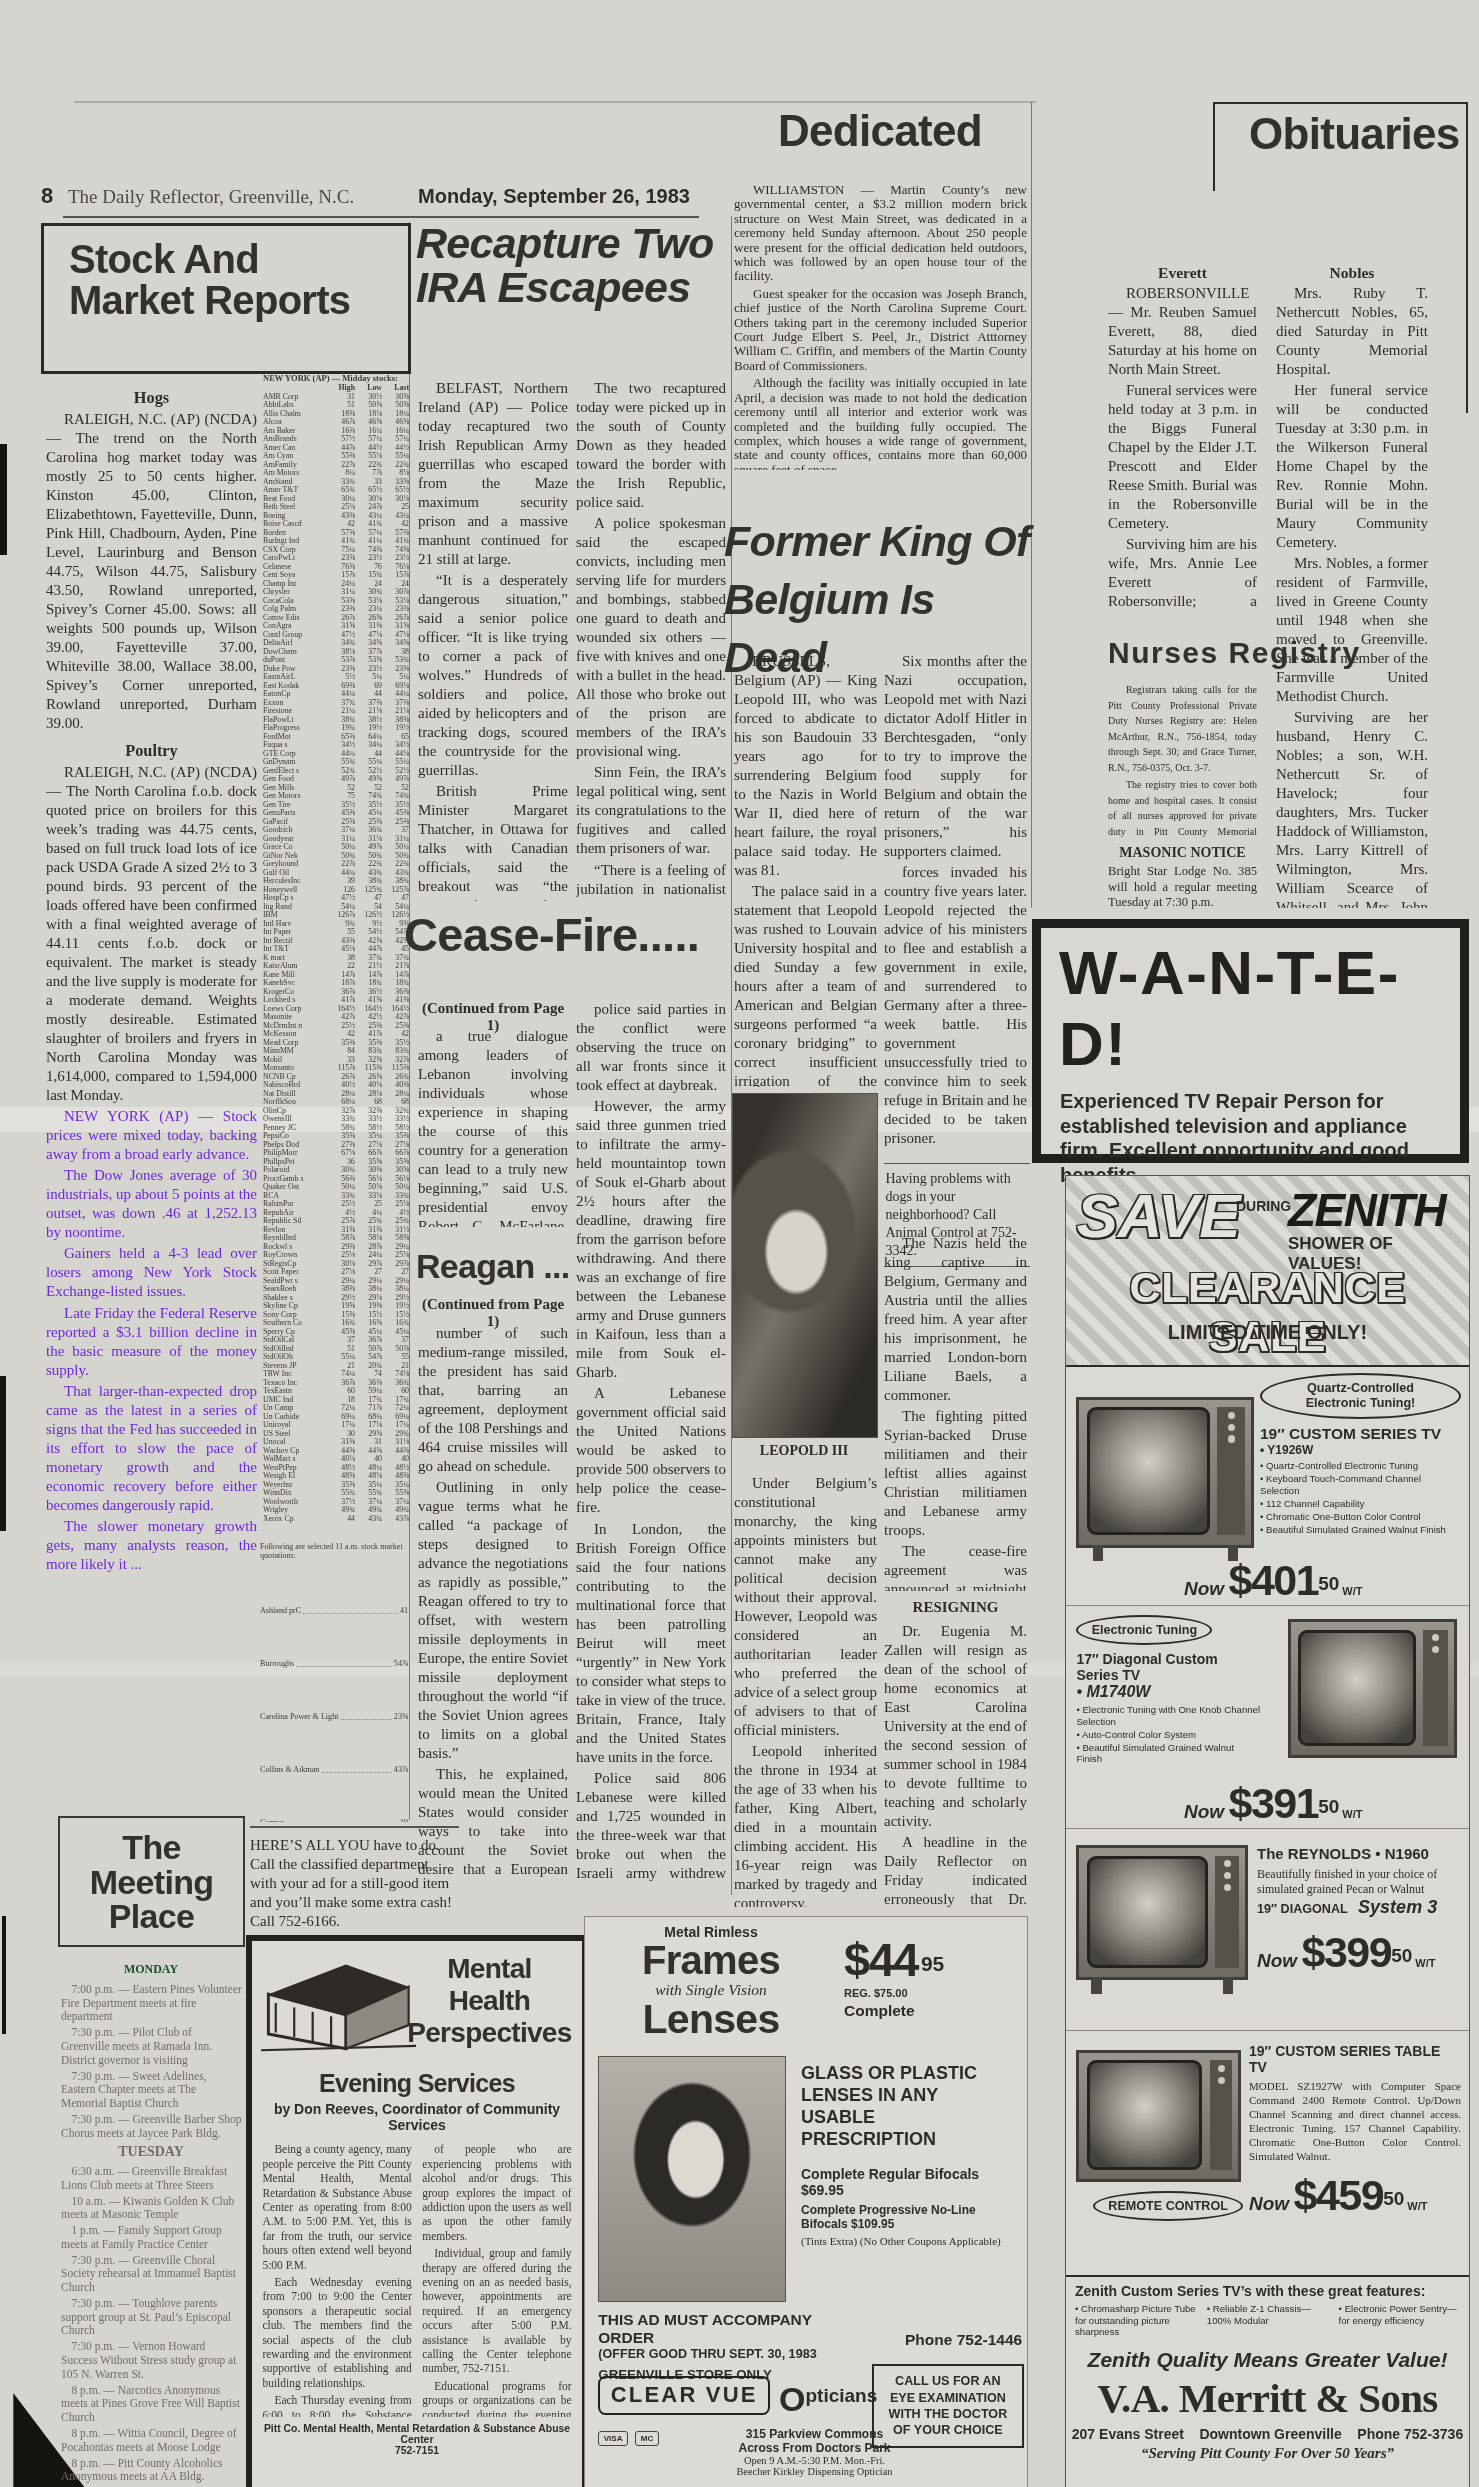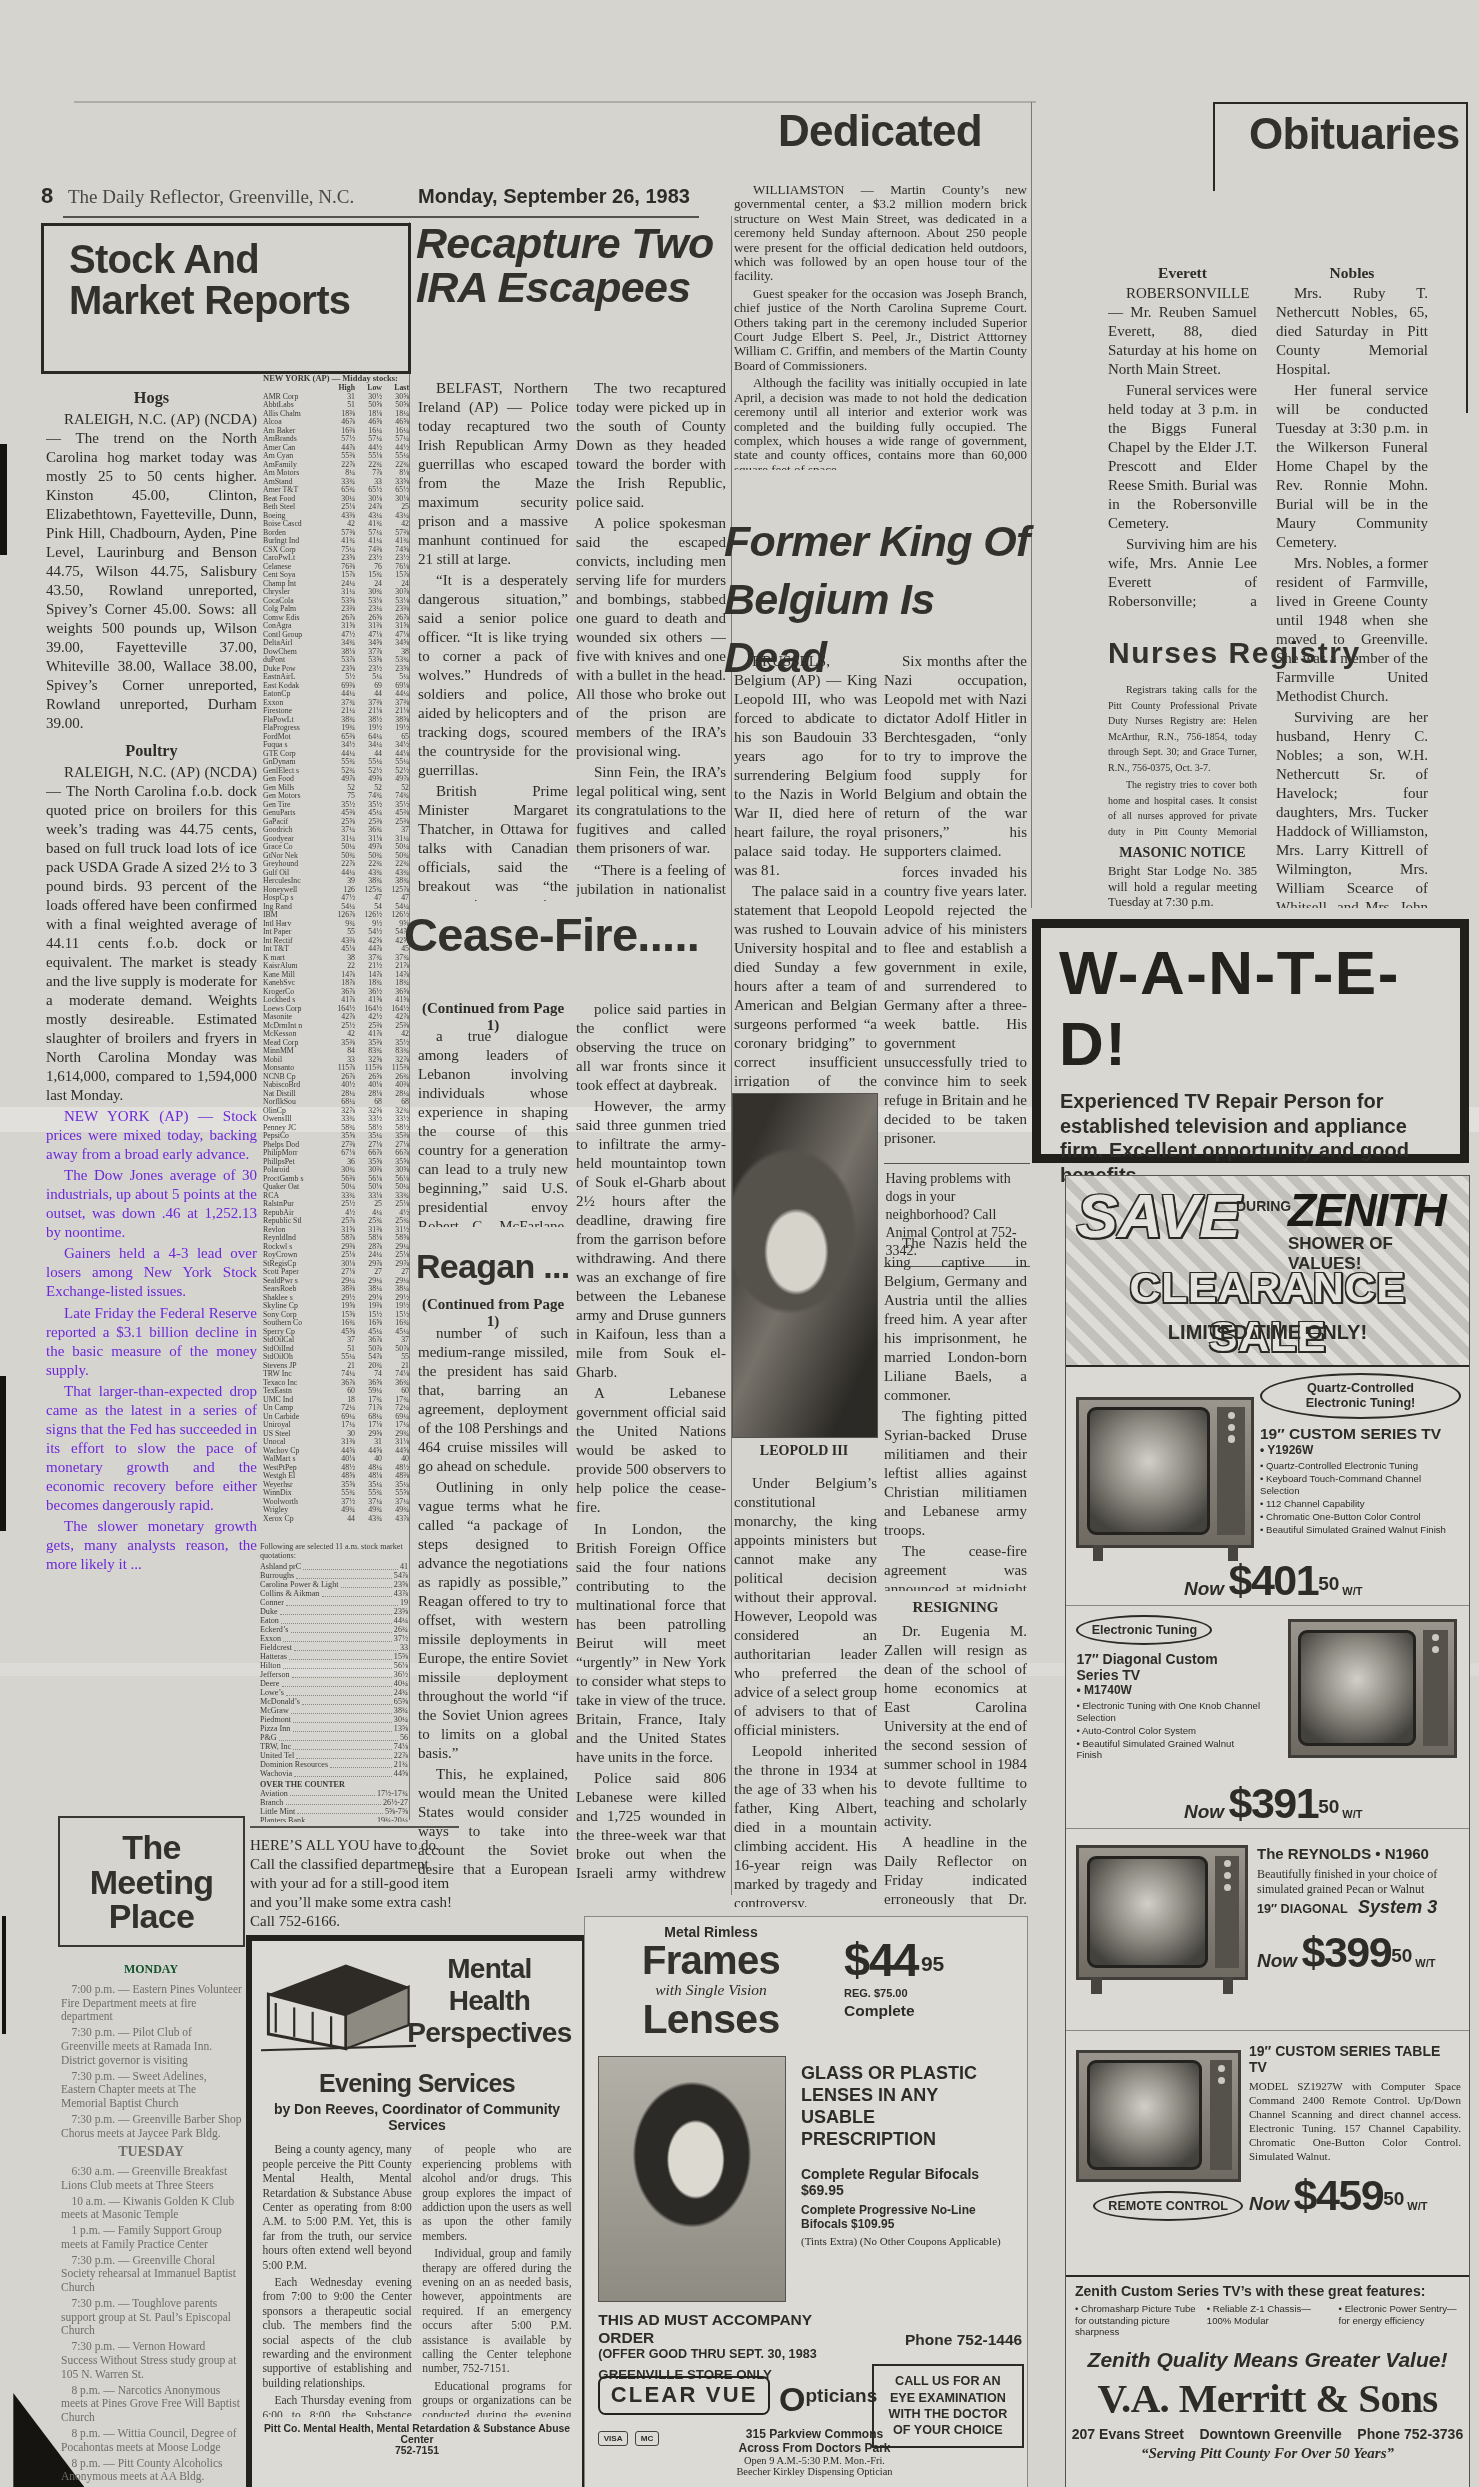--- a/index.html
+++ b/index.html
@@ -25,21 +25,21 @@
   .vrule{width:0.7px;background:#7a7872;}
   .hrule{height:1.5px;background:#55534e;}
   
   .stk{font-size:7.8px;line-height:8.5px;color:#3a3834;}
   .stk-head1{font-size:8.5px;font-weight:bold;margin-bottom:1.5px;}
   .stk-row{display:flex;}
   .stk-name{flex:1;white-space:nowrap;overflow:hidden;}
   .stk-v{width:27px;text-align:right;white-space:nowrap;}
   .sq{font-size:8.1px;line-height:9px;color:#3a3834;}
   .sq-row{display:flex;align-items:flex-end;}
-  .sq-name{white-space:nowrap;}
+  .sq-name{white-space:nowrap;margin-top:44px;}
   .sq-dots{flex:1;border-bottom:0.7px dotted #8a8880;margin:0 2.2px 1.5px 2.2px;}
   .sq-val{white-space:nowrap;text-align:right;}
   
   .blackbox{border:9px solid #211f1c;background:#d9d7d2;}
   .meeting-box{border:2.2px solid #3a3834;}
   
   .zn-band{background:repeating-linear-gradient(45deg,#c3c1bc 0 9px,#dedcd7 9px 18px);}
   .outline-txt{color:#e4e2dd;text-shadow:2.2px 2.2px 0 #2b2926,-1.5px -1.5px 0 #2b2926,1.5px -1.5px 0 #2b2926,-1.5px 1.5px 0 #2b2926,0 2.2px 0 #2b2926,2.2px 0 0 #2b2926;}
   .oval{border:2.2px solid #2b2926;border-radius:50%;padding:6px 13.3px;display:inline-block;
         font-family:"Liberation Sans",sans-serif;font-weight:bold;text-align:center;}
@@ -1423,21 +1423,21 @@
       </div>
       <div class="price abs" style="left:118px;top:189px;">
         <span class="now">Now</span><span class="d">$401</span><span class="c">50</span><span class="wt">W/T</span>
       </div>
     </div>
 
     <div style="position:relative;height:222px;border-top:1.5px solid #8a8880;">
       <div style="position:absolute;left:10.4px;top:9px;width:185px;">
         <div class="oval" style="font-size:12.6px;">Electronic Tuning</div>
         <div class="sans b" style="font-size:14px;margin-top:6px;">17″ Diagonal Custom Series TV</div>
-        <div class="sans b" style="font-size:12px;">• M1740W</div>
+        <div class="sans b" style="font-size:16px;font-style:italic;">• M1740W</div>
         <ul class="bullets">
 
         <li>Electronic Tuning with One Knob Channel Selection</li>
             <li>Auto-Control Color System</li>
             <li>Beautiful Simulated Grained Walnut Finish</li>
           </ul>
       </div>
       <div class="tvbox" style="position:absolute;right:12px;top:13.3px;width:163px;height:133px;">
         <div class="tvscreen" style="left:7.4px;top:7.4px;right:38px;bottom:9px;"></div>
         <div class="tvpanel" style="right:6px;top:7.4px;width:25px;bottom:9px;">

